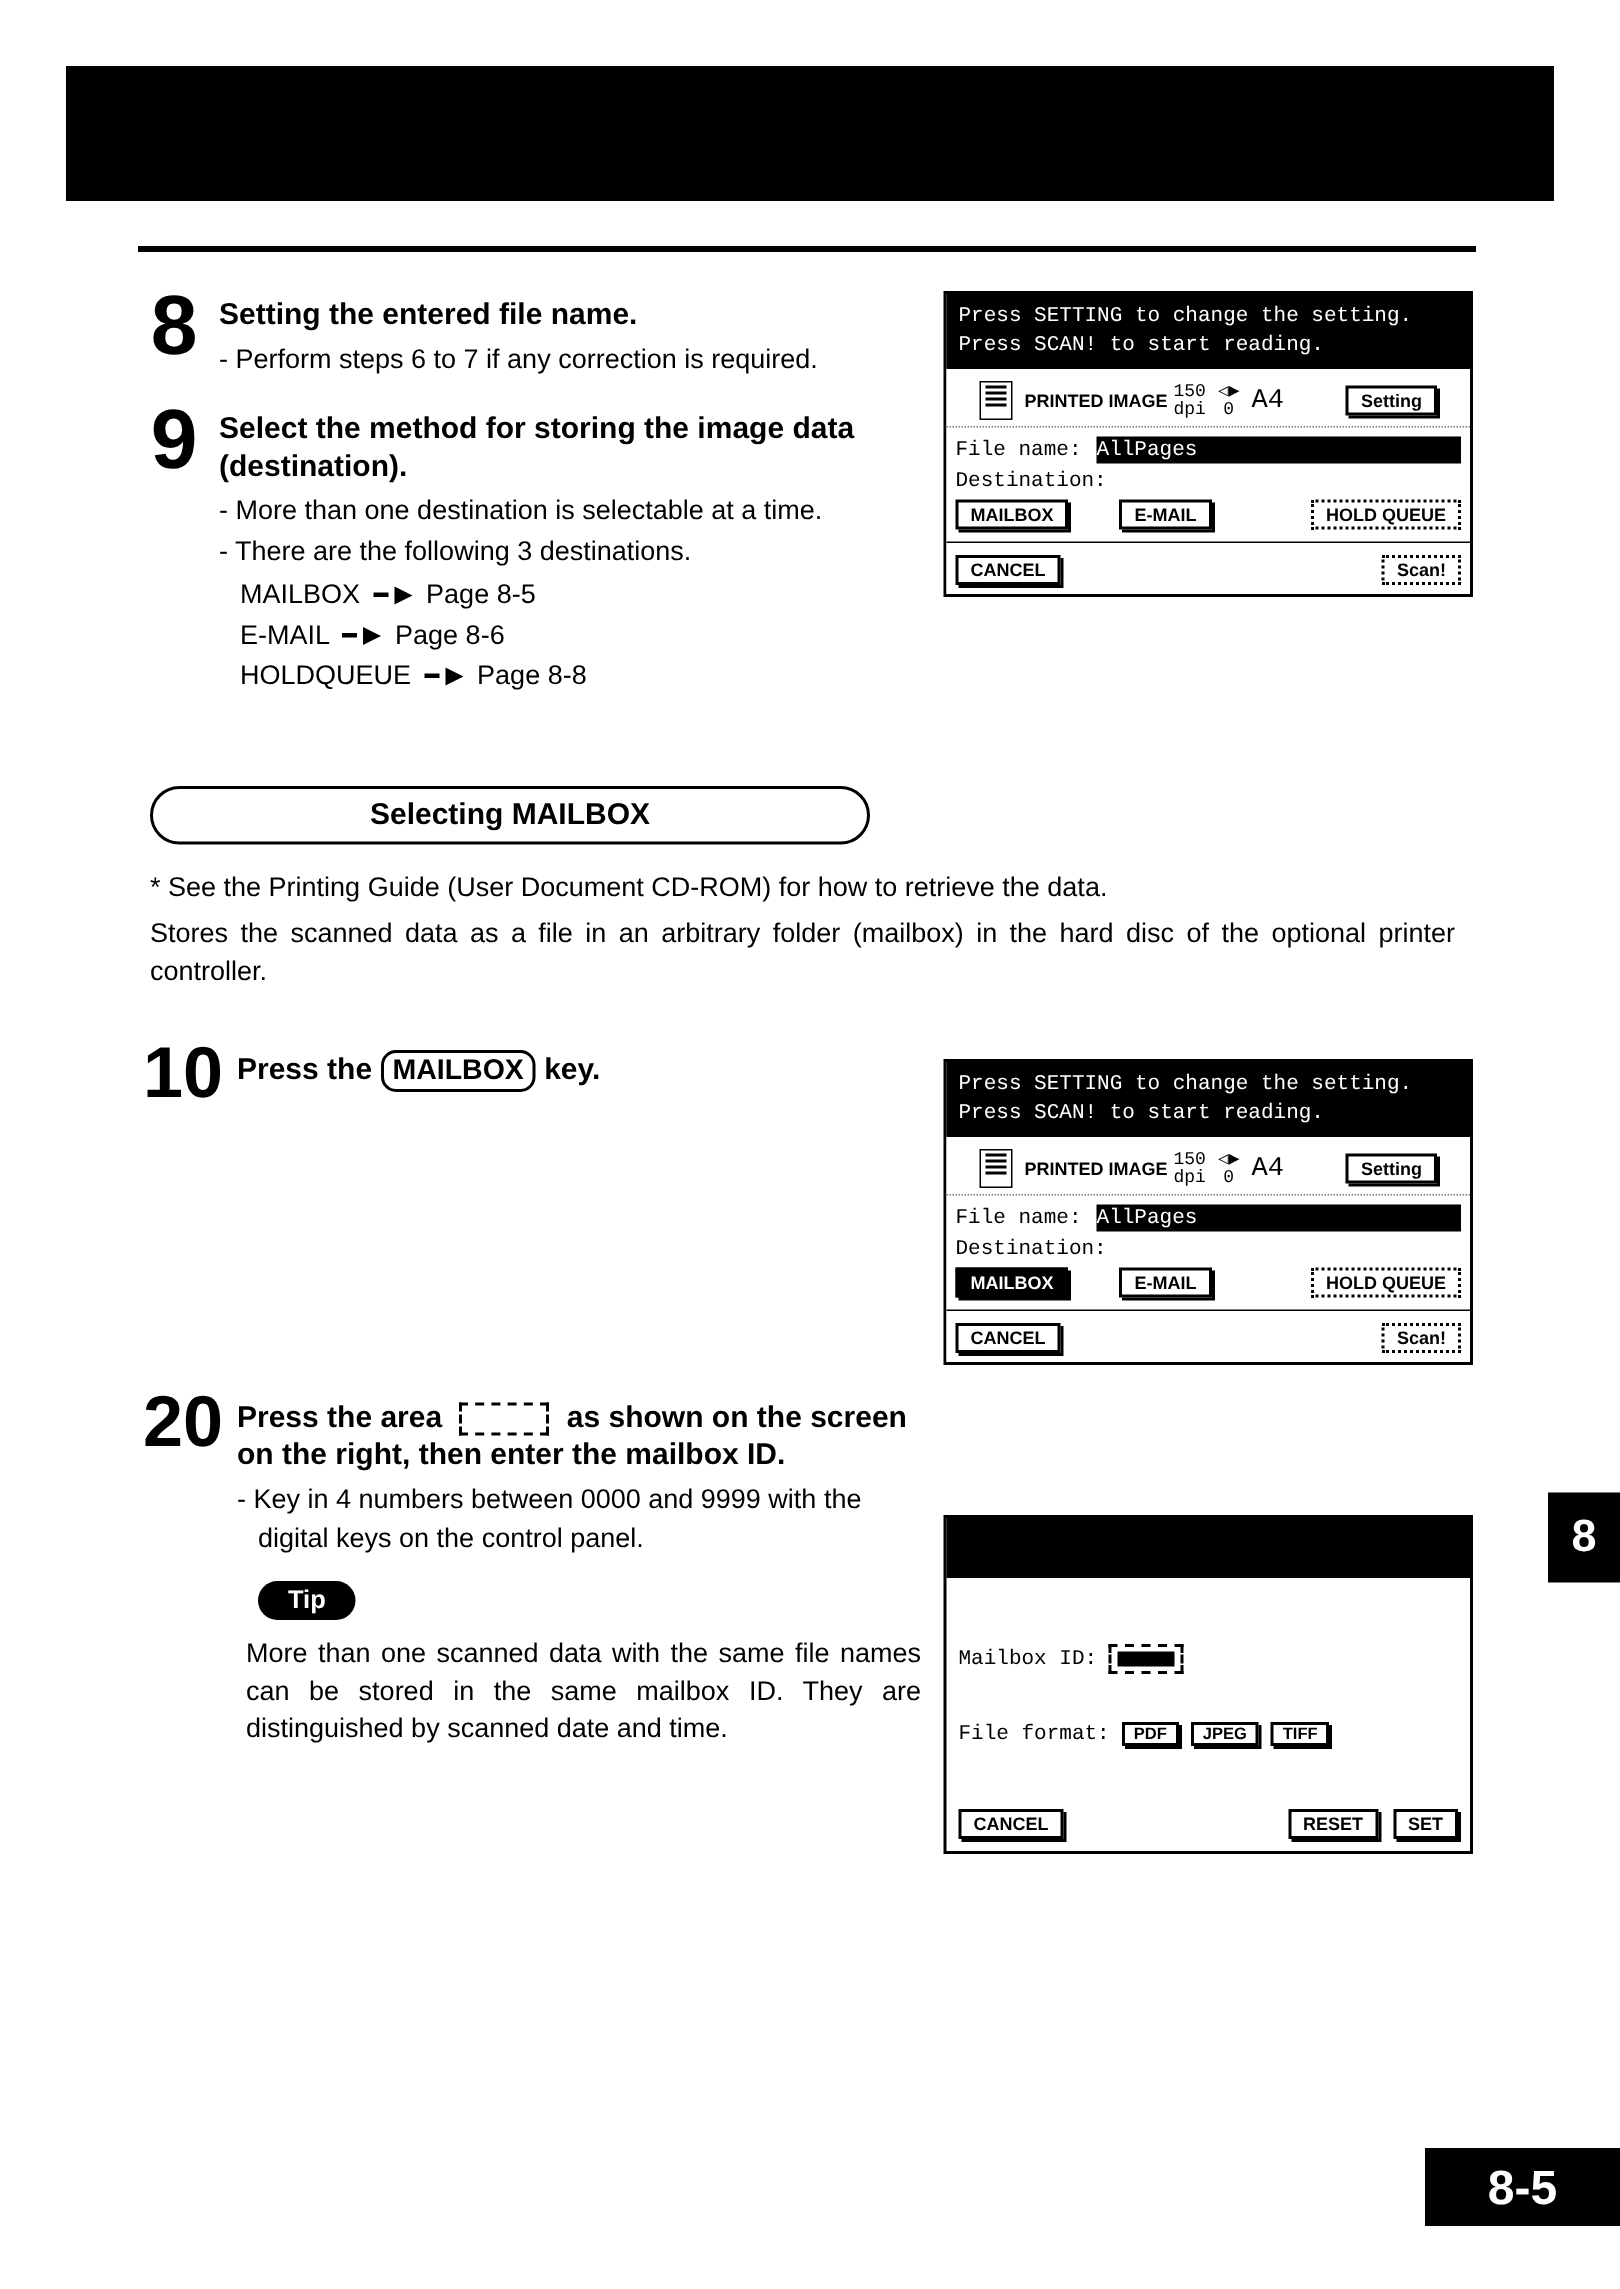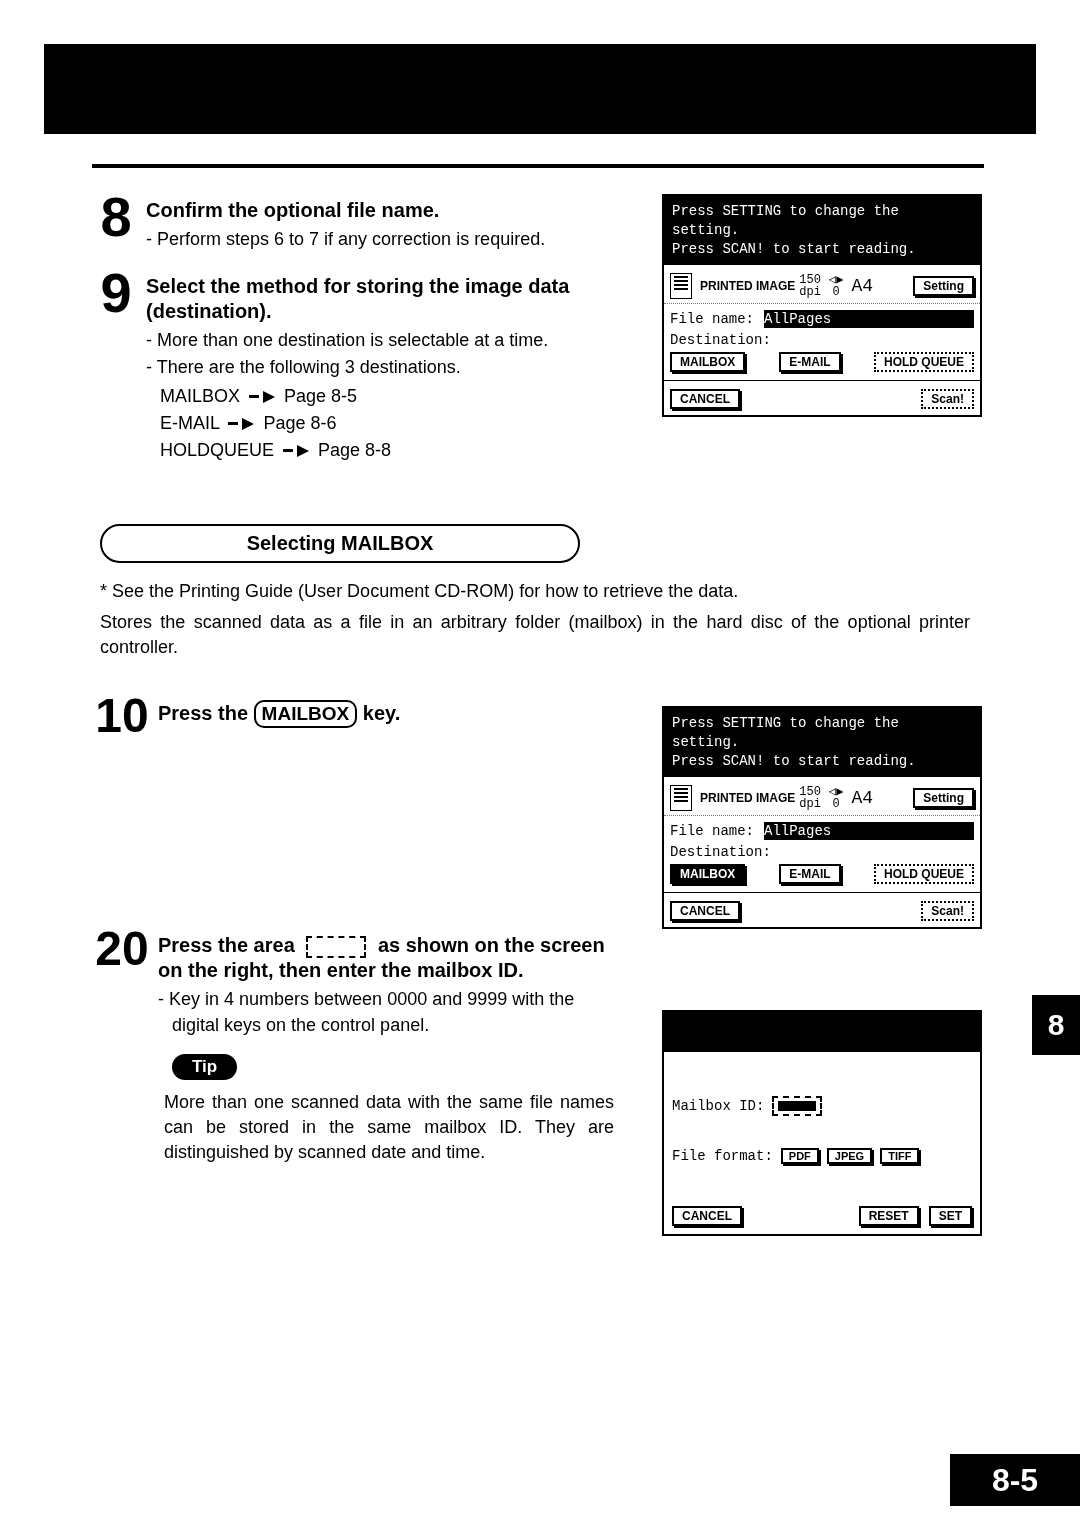--- a/index.html
+++ b/index.html
@@ -128,36 +128,36 @@
     font-size: 17px;
     display: inline-block;
     margin: 14px 0 10px 14px;
   }
 
   
   .lcd-1 { position: absolute; top: 194px; right: 98px; }
   .lcd-2 { position: absolute; top: 706px; right: 98px; }
   .lcd-3 { position: absolute; top: 1010px; right: 98px; }
   .lcd {
-    width: 320px;
+    width: 353px;
     border: 2px solid #000;
     font-family: "Courier New", monospace;
     font-size: 14px;
   }
   .lcd-msg {
     background: #000;
     color: #fff;
     padding: 6px 8px;
     line-height: 1.35;
   }
   .lcd-body { background: #fff; position: relative; }
   .settings-row {
     display: flex;
     align-items: center;
-    padding: 8px 6px 4px;
+    padding: 8px 22px 4px;
     border-bottom: 1px dotted #777;
   }
   .doc-icon {
     width: 22px; height: 26px;
     border: 1.5px solid #000;
     position: relative;
     margin-right: 8px;
   }
   .doc-icon::after {
     content: "";
@@ -225,21 +225,21 @@
     background: #000;
     color: #fff;
     font-size: 30px;
     font-weight: bold;
     display: flex;
     align-items: center;
     justify-content: center;
   }
   .footer-bar {
     position: absolute;
-    bottom: 20px; right: 0;
+    bottom: 42px; right: 0;
     height: 52px; width: 130px;
     background: #000;
     color: #fff;
     font-family: Arial, sans-serif;
     font-weight: bold;
     font-size: 32px;
     display: flex;
     align-items: center;
     justify-content: center;
   }
@@ -248,21 +248,21 @@
 <body>
 
 <div class="top-black-band"></div>
 <div class="content-rule"></div>
 
 <div class="main-col">
 
   <div class="step">
     <div class="step-num">8</div>
     <div class="step-body" style="max-width:460px">
-      <div class="step-title">Confirm the optional file name.</div>
+      <div class="step-title">Setting the entered file name.</div>
       <ul class="bullet-list">
         <li>Perform steps 6 to 7 if any correction is required.</li>
       </ul>
     </div>
   </div>
 
   <div class="step">
     <div class="step-num">9</div>
     <div class="step-body" style="max-width:460px">
       <div class="step-title">Select the method for storing the image data (destination).</div>

